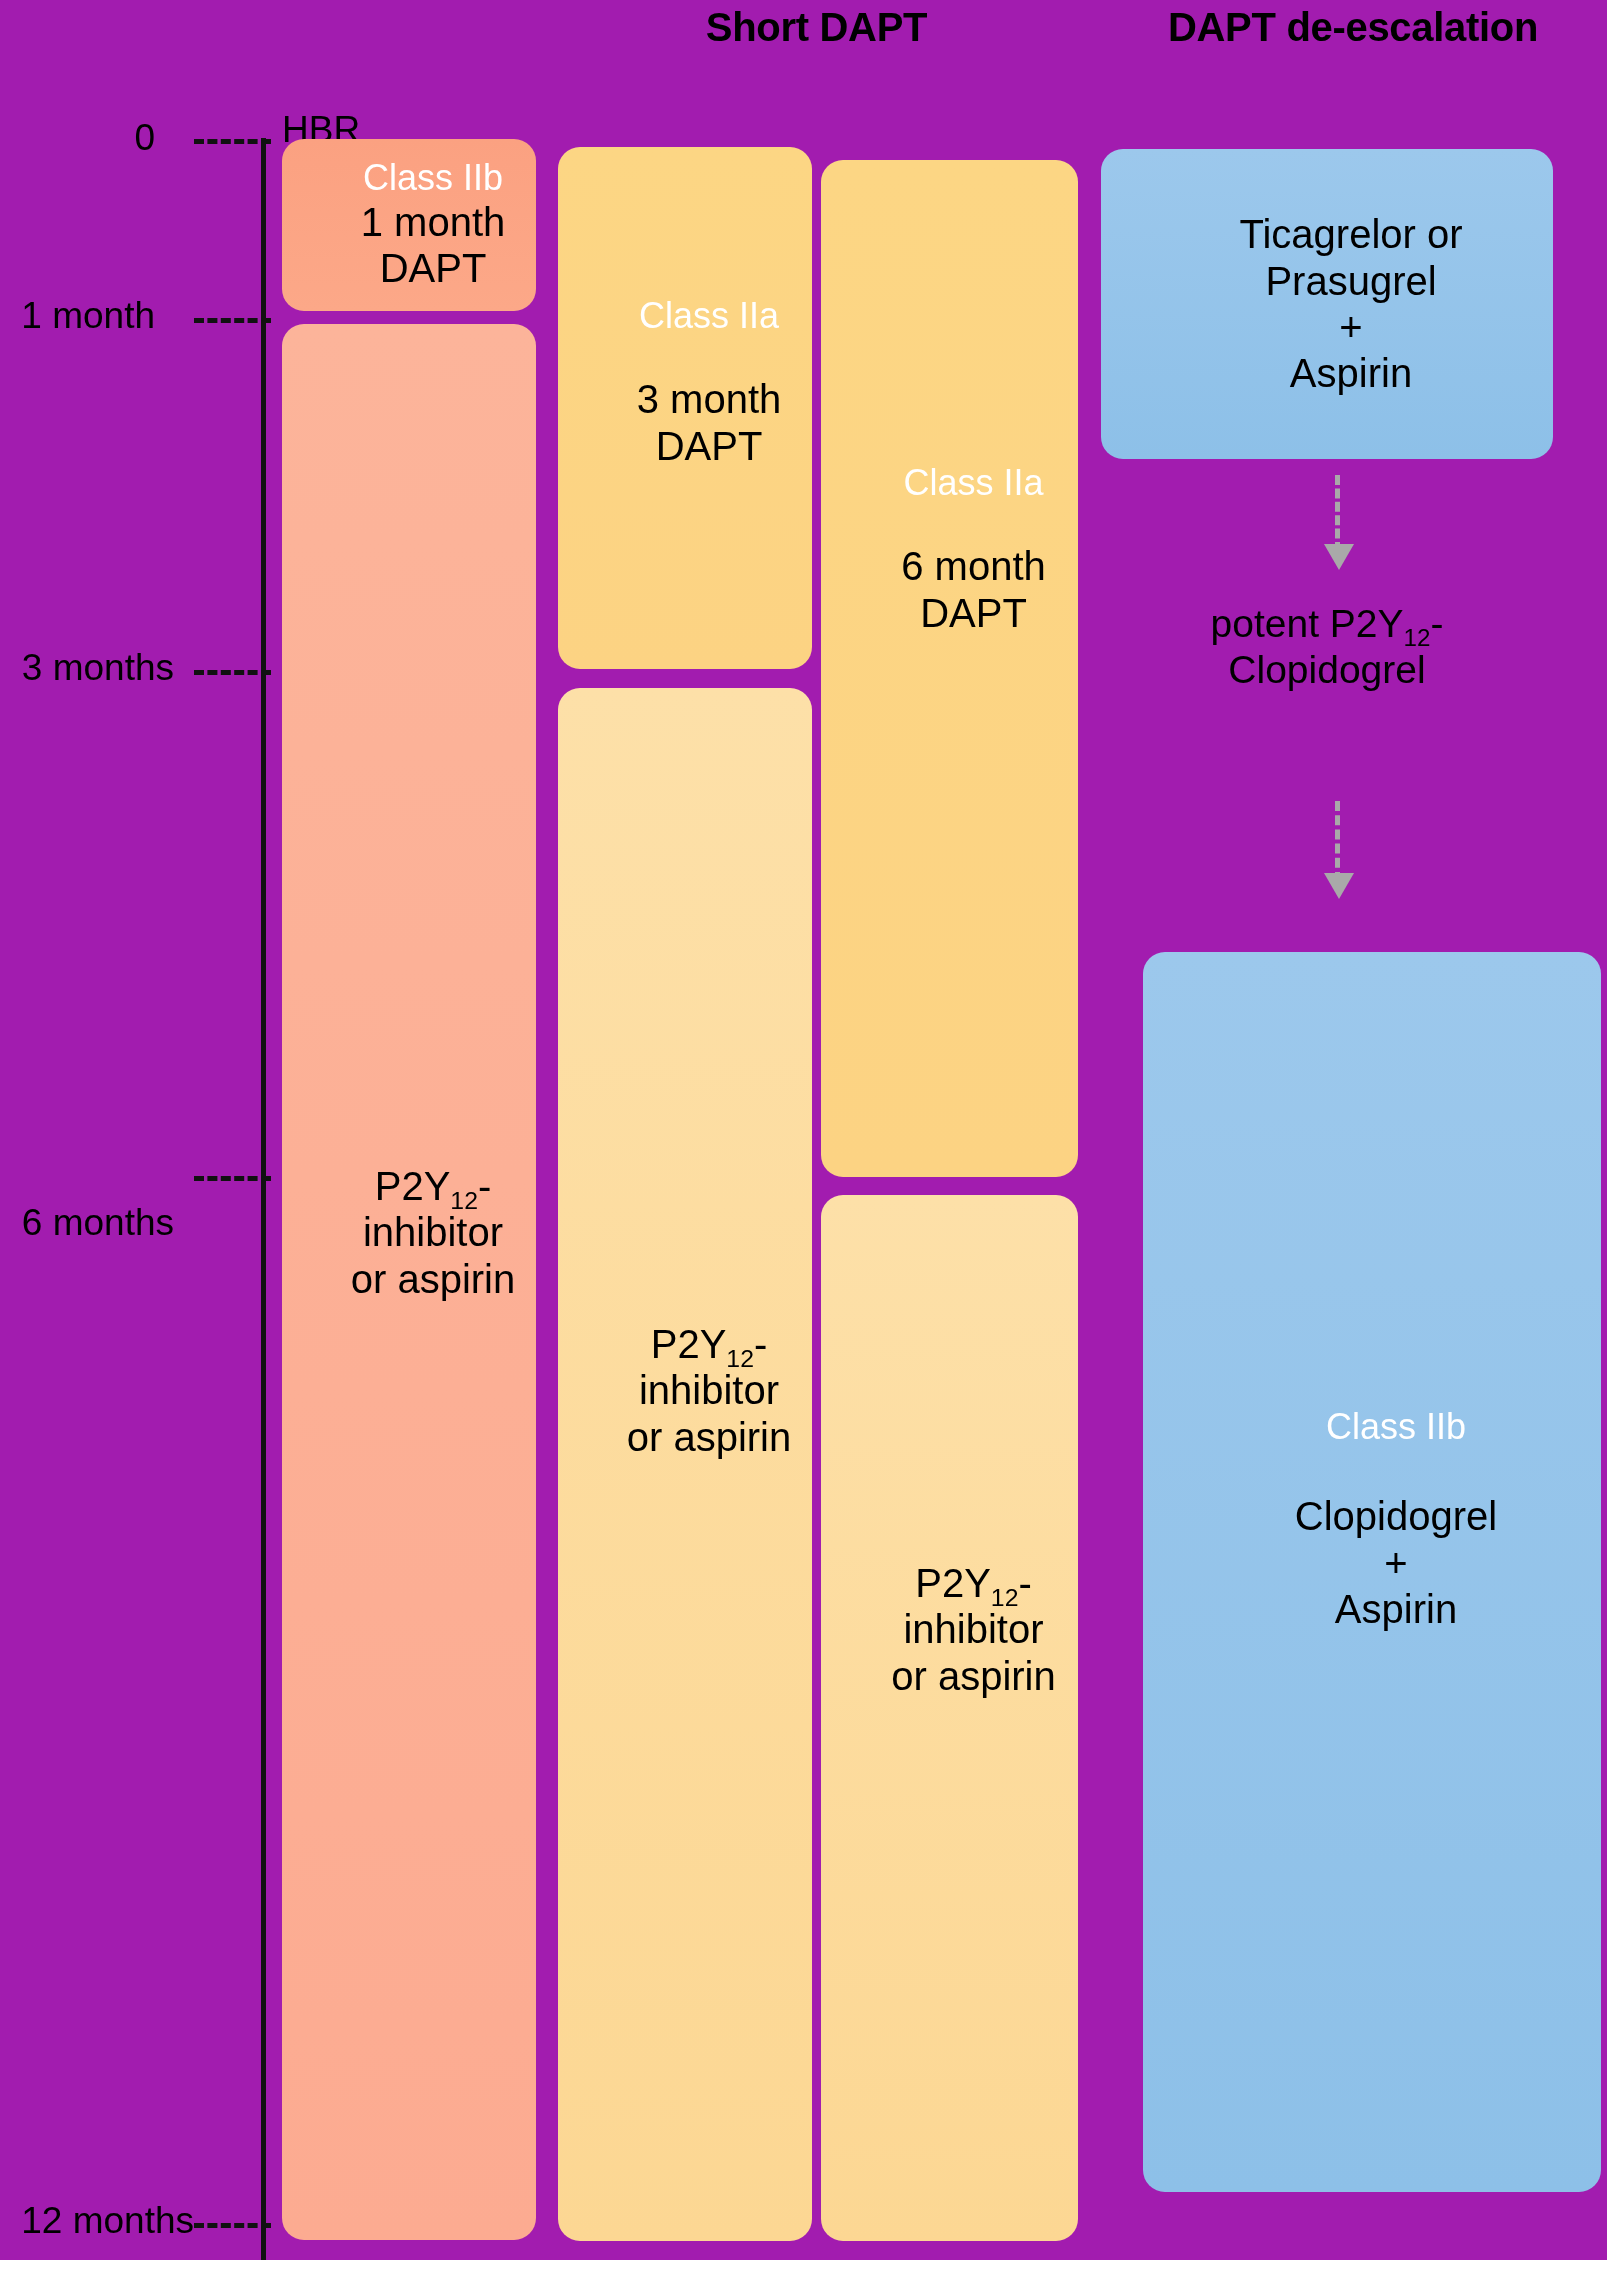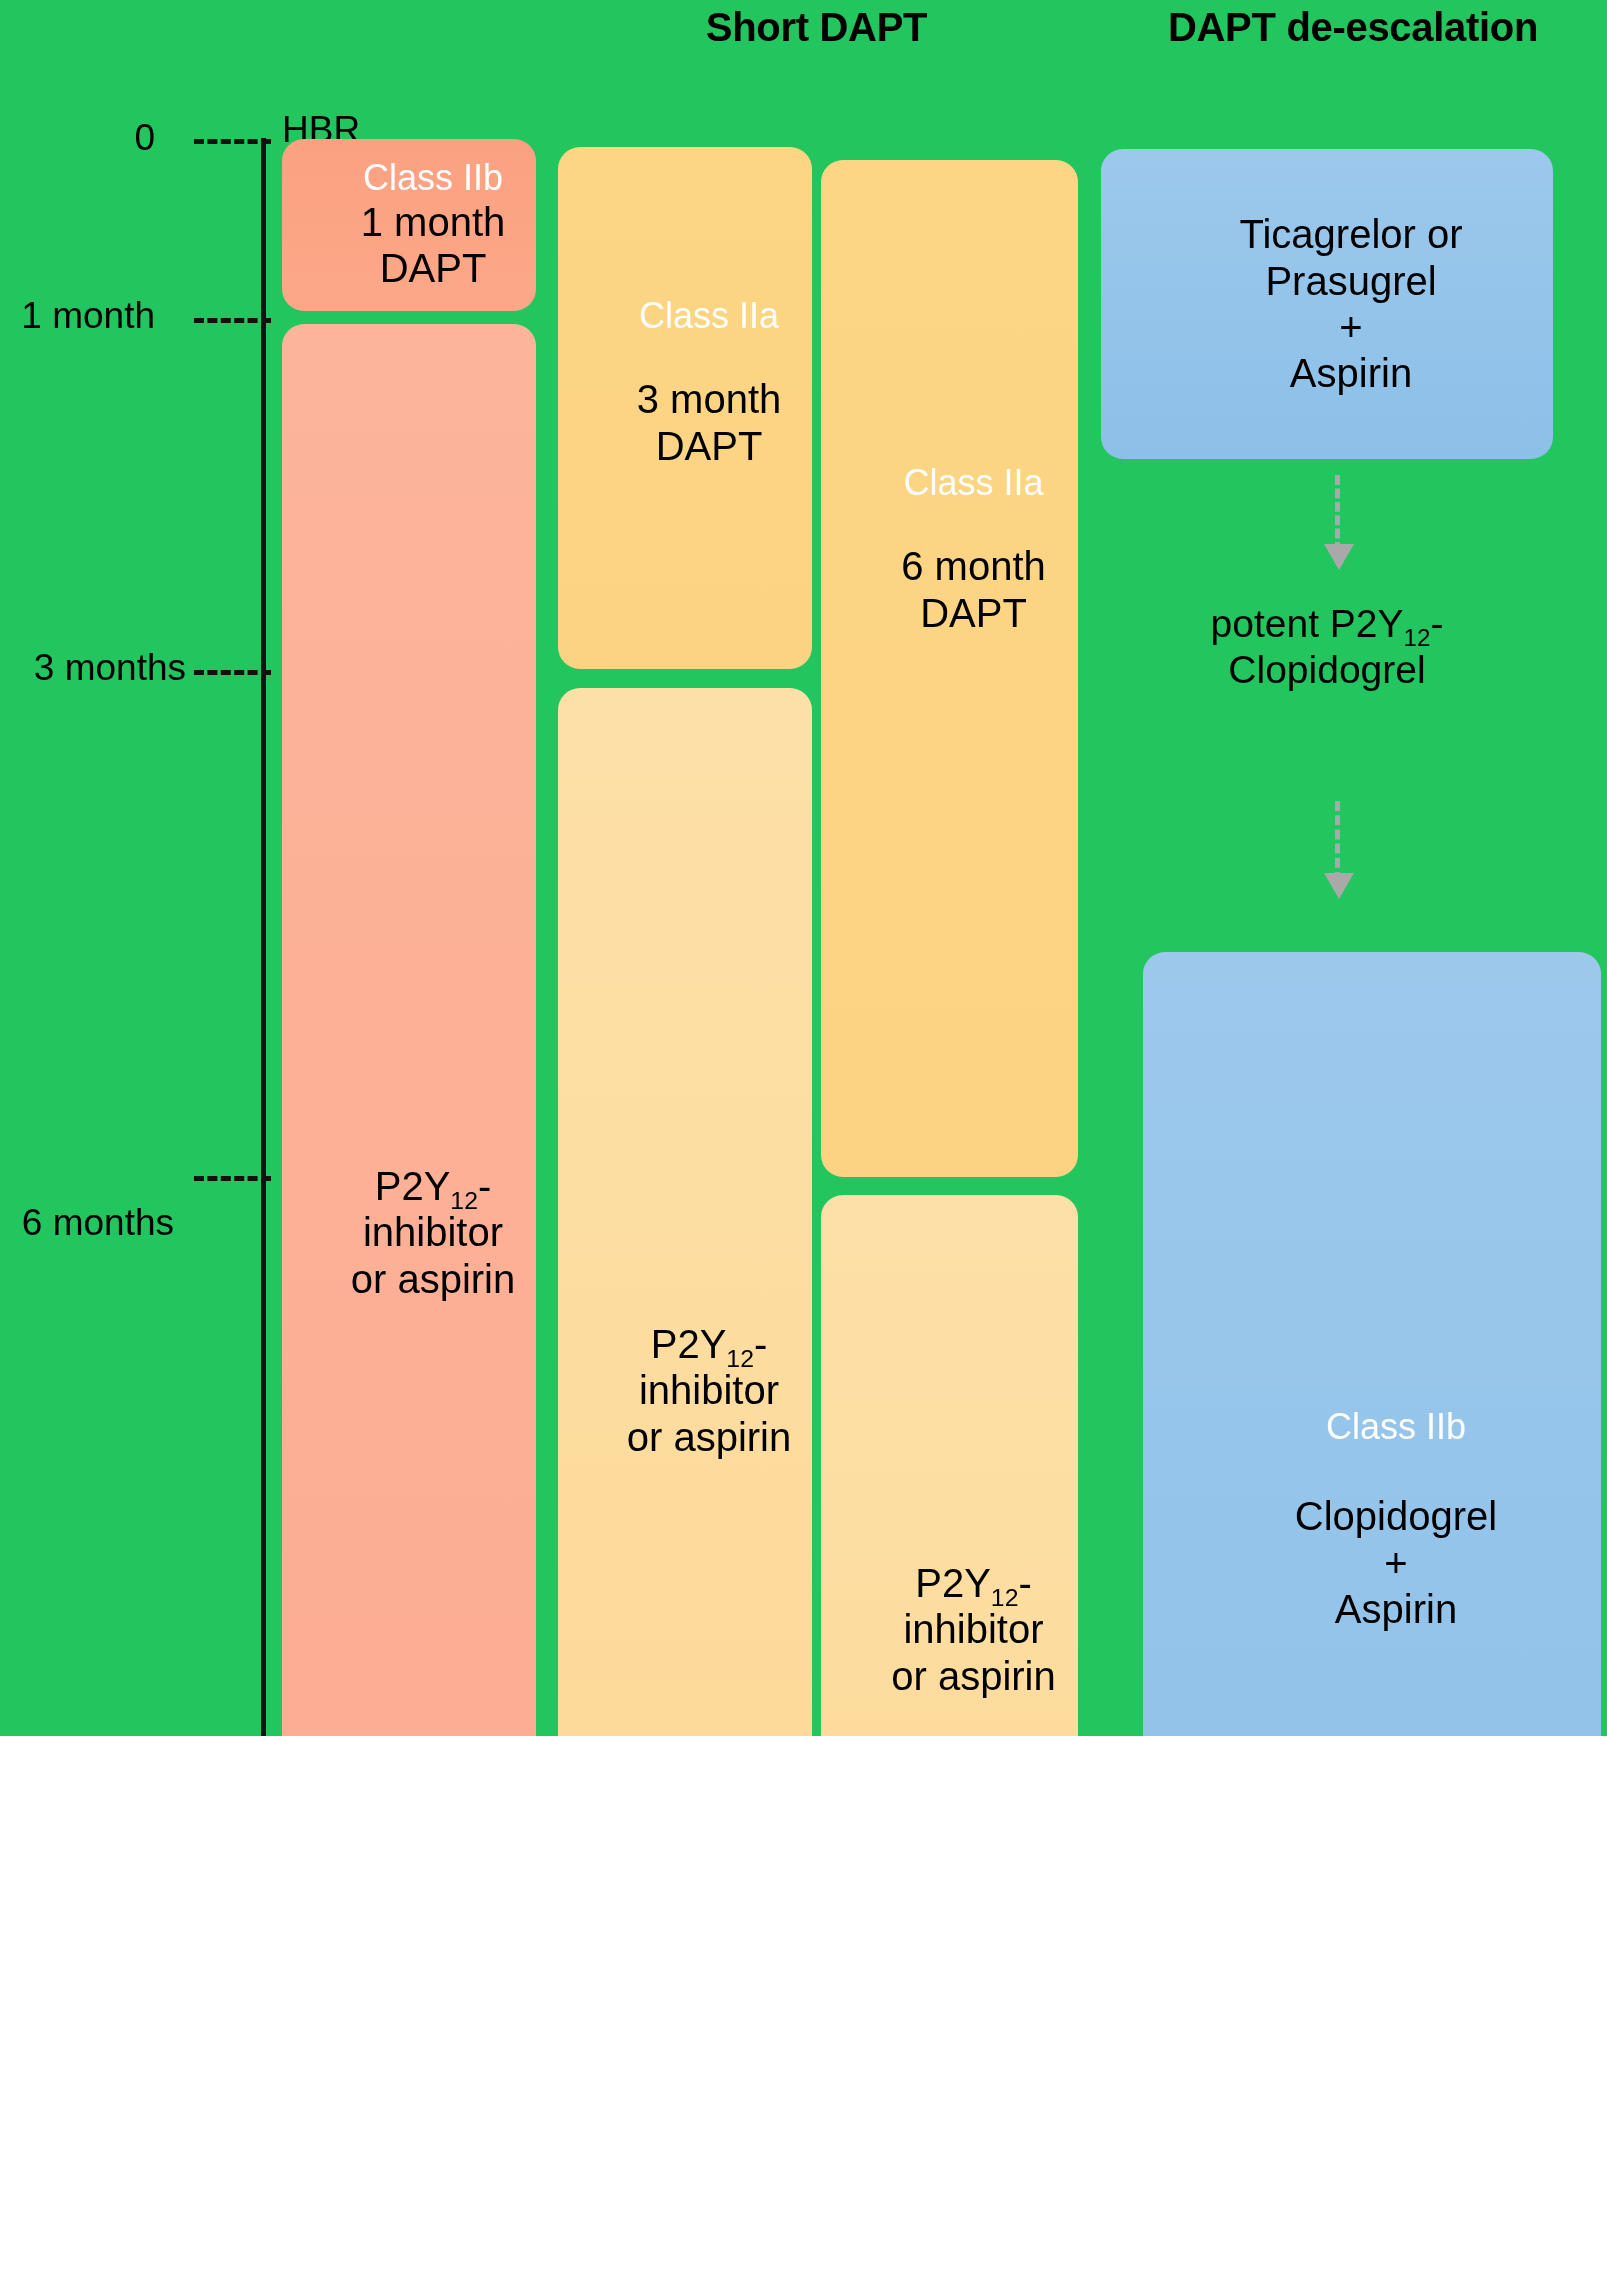--- a/index.html
+++ b/index.html
@@ -3,22 +3,22 @@
 <meta charset="utf-8">
 <style>
   html,body{margin:0;padding:0;background:#ffffff;}
   body{
     font-family:"Liberation Sans", sans-serif;
     color:#000;
   }
   #stage{
     position:relative;
     width:1608px;
-    height:1736px;
-    background:#22c55e;
+    height:2260px;
+    background:#a21caf;
     overflow:hidden;
   }
 
   
   .grp-title{
     position:absolute;
     font-weight:bold;
     font-size:40px;
     letter-spacing:-0.3px;
     text-align:center;
@@ -139,21 +139,21 @@
 
   <div class="axis-line"></div>
   <div class="axis-arrow"></div>
 
   <div class="tick-label" style="left:26px;top:119px;width:129px;">0</div>
   <div class="tick-dash" style="left:194px;top:139px;"></div>
 
   <div class="tick-label" style="left:0px;top:297px;width:155px;">1 month</div>
   <div class="tick-dash" style="left:194px;top:318px;"></div>
 
-  <div class="tick-label" style="left:12px;top:649px;width:174px;">3 months</div>
+  <div class="tick-label" style="left:0px;top:649px;width:174px;">3 months</div>
   <div class="tick-dash" style="left:194px;top:670px;"></div>
 
   <div class="tick-label" style="left:0px;top:1156px;width:174px;margin-top:48px;">6 months</div>
   <div class="tick-dash" style="left:194px;top:1176px;"></div>
 
   <div class="tick-label" style="left:0px;top:2202px;width:194px;">12 months</div>
   <div class="tick-dash" style="left:194px;top:2223px;"></div>
 
   <div class="box orange-dark" style="left:282px;top:139px;width:254px;height:172px;justify-content:center;">
     <div class="inner">

